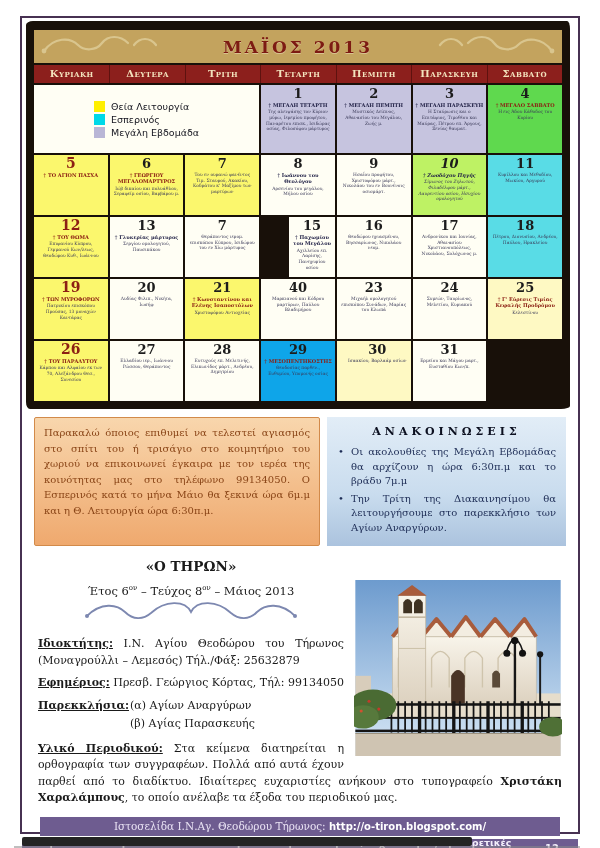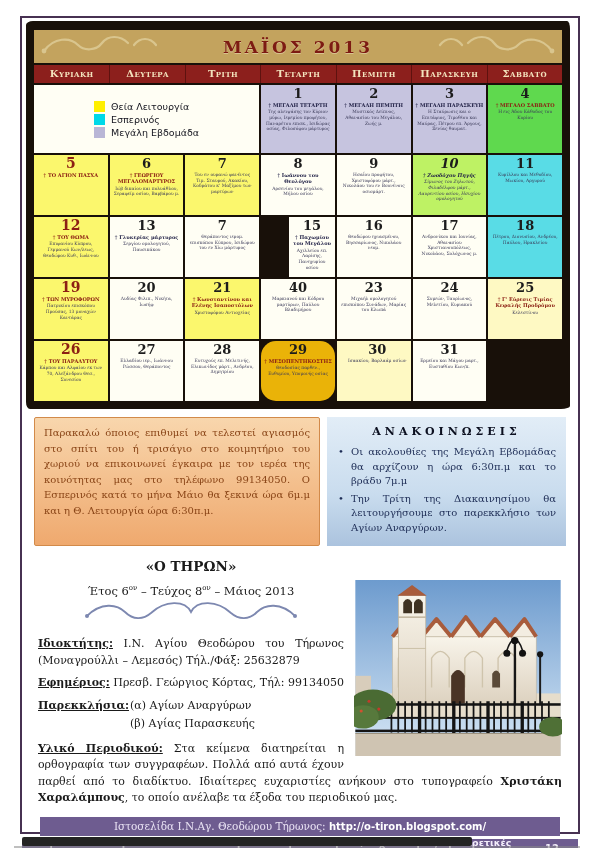--- a/index.html
+++ b/index.html
@@ -221,21 +221,21 @@
           <div class="sm">Κάρπου και Αλφαίου εκ των 70, Αλεξάνδρου Θεσ., Συνεσίου</div>
         </div>
         <div class="cell" style="background: rgb(255, 254, 244);">
           <div class="num">27</div>
           <div class="sm">Ελλαδίου ιερ., Ιωάννου Ρώσσου, Θεράποντος</div>
         </div>
         <div class="cell" style="background: rgb(255, 254, 244);">
           <div class="num">28</div>
           <div class="sm">Ευτυχούς επ. Μελιτινής, Ελικωνίδος μάρτ., Ανδρέου, Δημητρίου</div>
         </div>
-        <div class="cell" style="background: #eab308; border-radius: 15px;">
+        <div class="cell" style="background: #0ea5e9;">
           <div class="num">29</div>
           <div class="ttl hl">† ΜΕΣΟΠΕΝΤΗΚΟΣΤΗΣ</div>
           <div class="sm">Θεοδοσίας παρθεν., Ευθυμίου, Υπομονής οσίας</div>
         </div>
         <div class="cell" style="background: #fef9c3; padding-left: 8px;">
           <div class="num">30</div>
           <div class="sm">Ισαακίου, Βαρλαάμ οσίων</div>
         </div>
         <div class="cell" style="background: rgb(255, 254, 244);">
           <div class="num">31</div>

